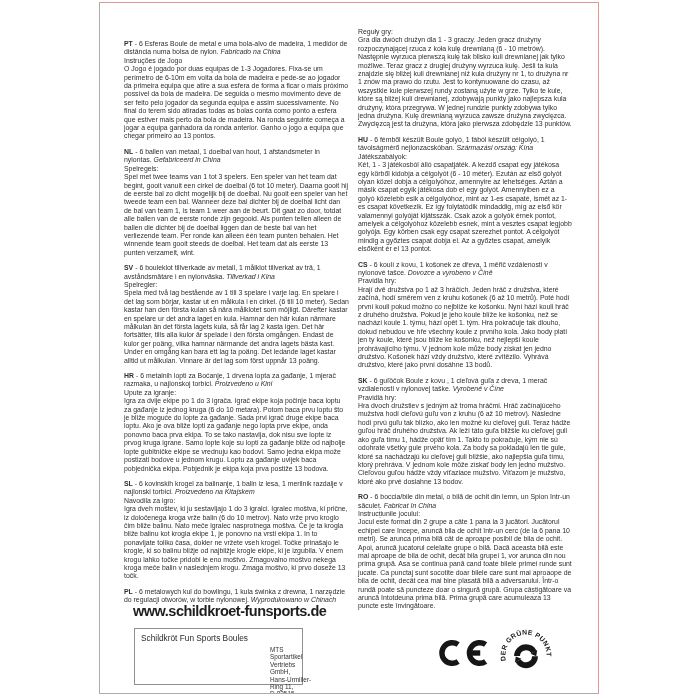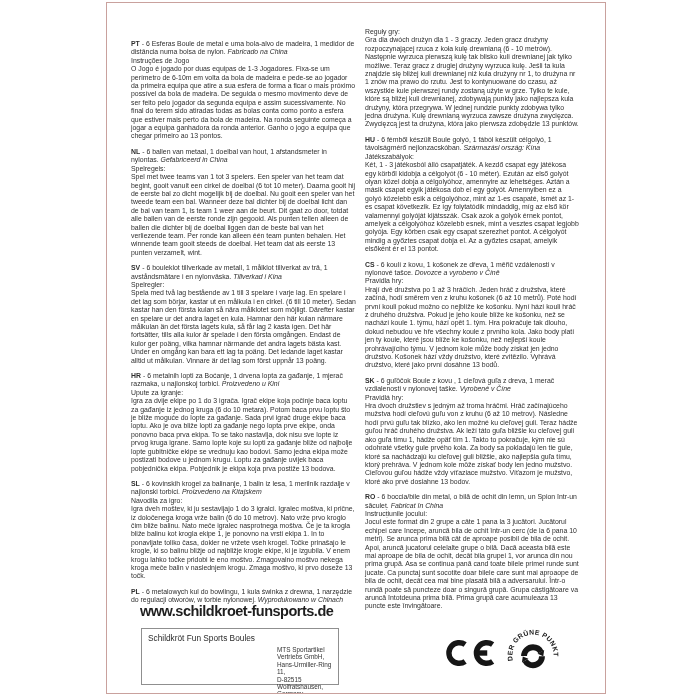--- a/index.html
+++ b/index.html
@@ -1,26 +1,26 @@
 <!DOCTYPE html>
 <html><head>
 <meta charset="utf-8">
 <style>
   html,body{margin:0;padding:0;background:#ffffff;}
   body{width:700px;height:700px;position:relative;font-family:"Liberation Sans",sans-serif;color:#2b2b2b;-webkit-font-smoothing:antialiased;}
-  .page{position:absolute;left:106px;top:2px;width:498px;height:690px;border:1px solid #c9a19d;background:#ffffff;overflow:hidden;}
+  .page{position:absolute;left:99px;top:2px;width:498px;height:690px;border:1px solid #c9a19d;background:#ffffff;overflow:hidden;}
   .col{position:absolute;font-size:6.9px;line-height:8.4px;color:#2e2e2e;}
   .col-left{left:24px;top:37px;width:225px;}
   .col-right{left:258px;top:25px;width:214px;}
   .sec{margin:0 0 7px 0;}
   .sec b{font-weight:bold;margin-right:2px;}
   .origin{font-style:italic;}
   .heading,.body{margin:0;}
   .website{position:absolute;left:33px;top:600px;font-size:14.5px;font-weight:bold;letter-spacing:-0.5px;color:#1e1e1e;}
-  .prodbox{position:absolute;left:34px;top:625px;width:198px;height:57px;border:1px solid #8f8f8f;box-sizing:border-box;}
+  .prodbox{position:absolute;left:34px;top:625px;width:169px;height:57px;border:1px solid #8f8f8f;box-sizing:border-box;}
   .prodbox .pline{font-size:8.3px;line-height:10px;margin-left:6px;color:#2a2a2a;}
   .prodbox .pline:first-child{margin-top:4px;}
   .pre{white-space:pre-wrap;}
   .address{position:absolute;left:135px;top:17px;font-size:6.4px;line-height:7.4px;color:#333;}
   .ce-wrap{position:absolute;left:339px;top:633px;width:54px;height:34px;}
   .gp-wrap{position:absolute;left:399px;top:623px;width:54px;height:55px;}
   svg{display:block;width:100%;height:100%;}
 </style>
 </head>
 <body>

